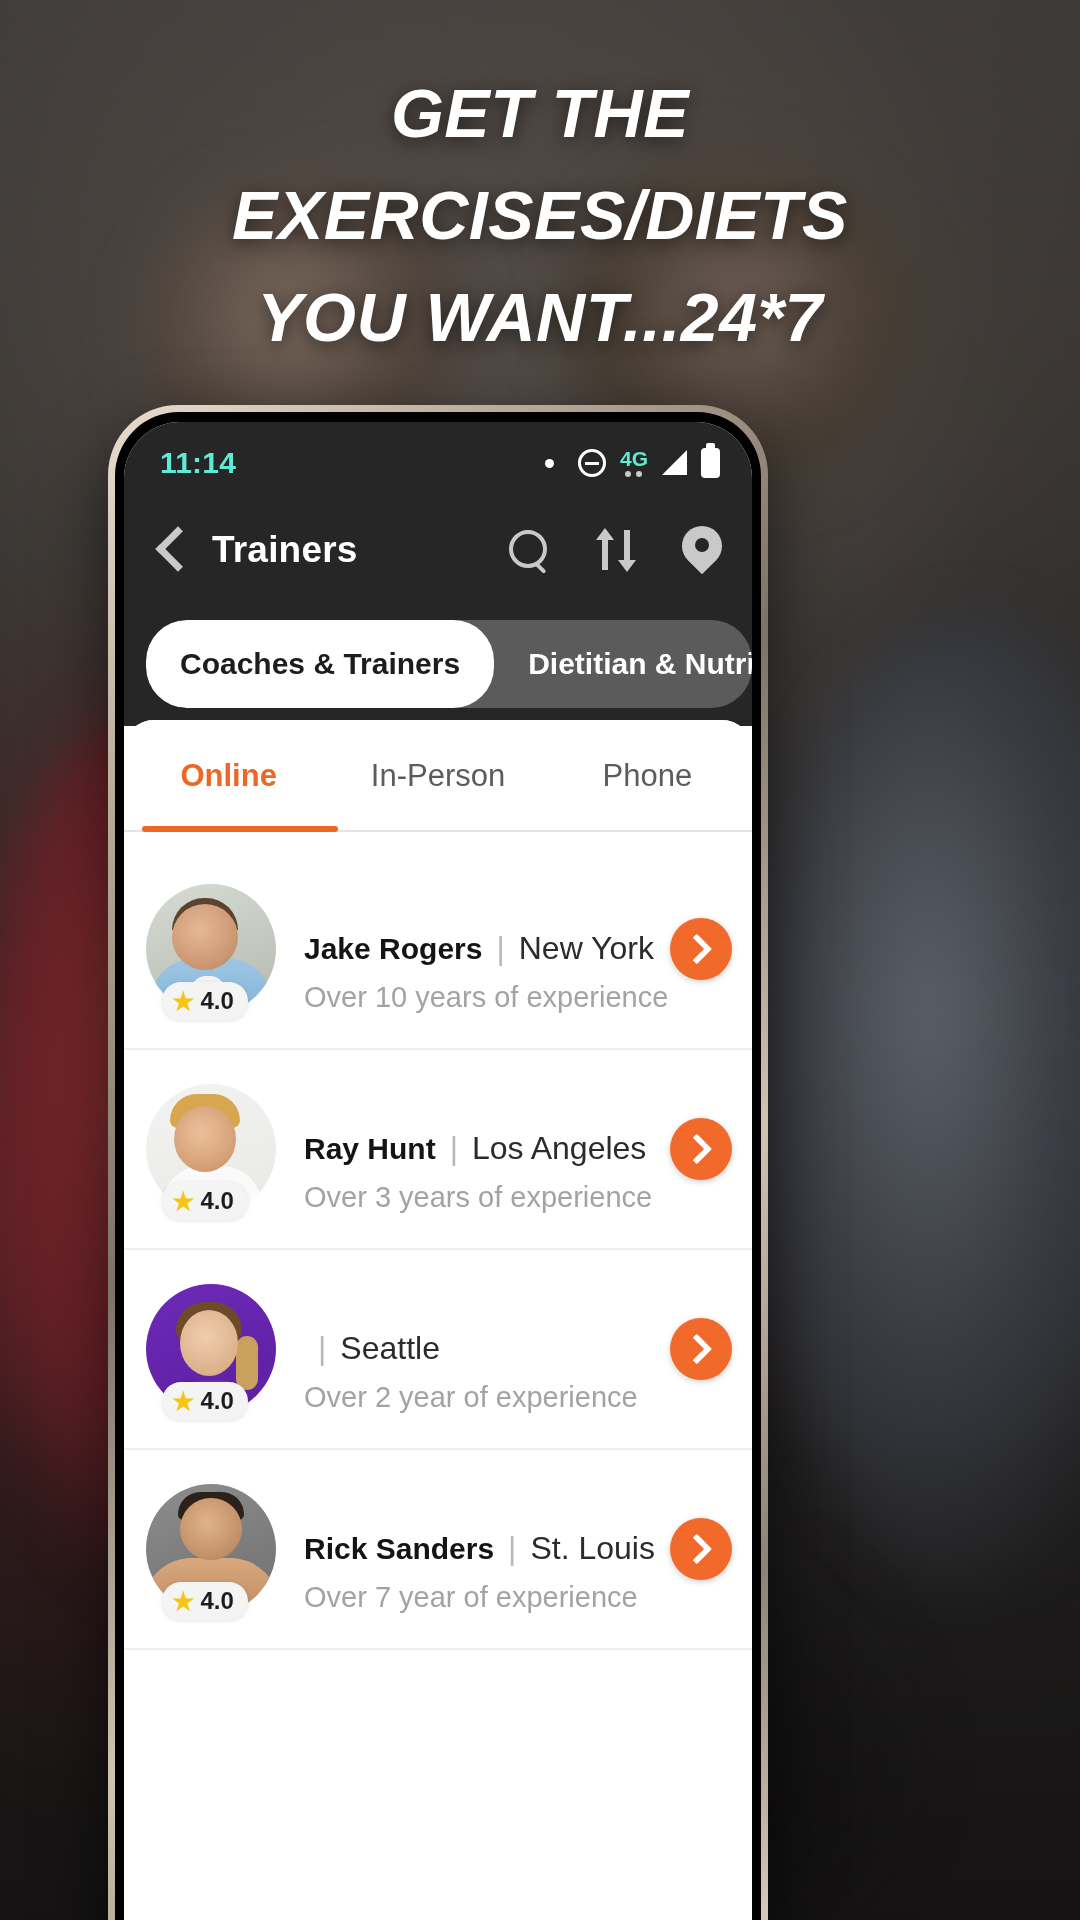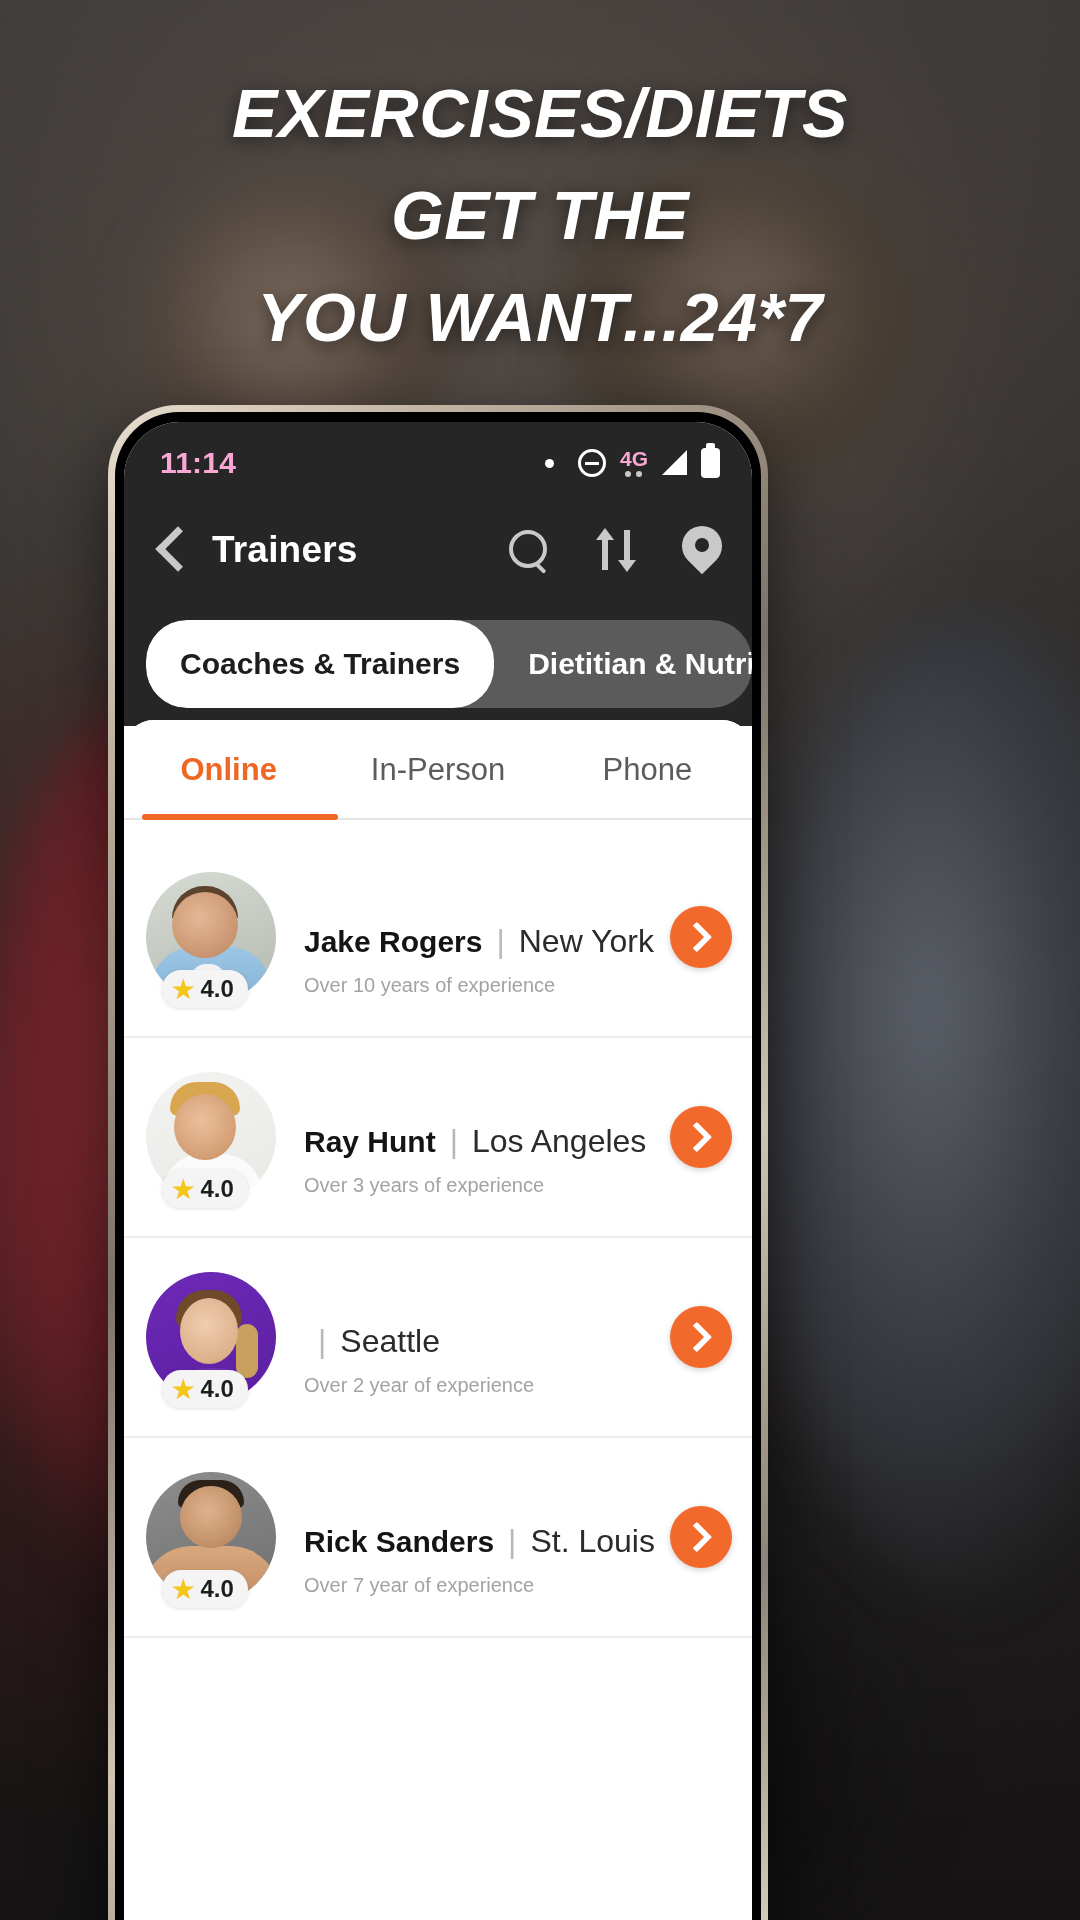--- a/index.html
+++ b/index.html
@@ -77,21 +77,21 @@
     overflow: hidden;
     position: relative;
   }
 
   
   .statusbar {
     height: 72px;
     background: #262626;
     display: flex; align-items: center;
     padding: 10px 32px 0 36px;
-    color: #f9a8d4;
+    color: #5eead4;
   }
   .sb-time { font-size: 30px; font-weight: 700; letter-spacing: 0.2px; }
   .sb-right { margin-left: auto; display: flex; align-items: center; gap: 14px; }
   .sb-dot { width: 9px; height: 9px; border-radius: 50%; background: #fff; margin-right: 10px; }
   .sb-dnd {
     width: 28px; height: 28px; border: 3px solid #fff; border-radius: 50%;
     display: flex; align-items: center; justify-content: center;
   }
   .sb-dnd i { display: block; width: 14px; height: 3px; background: #fff; }
   .sb-4g { position: relative; display: flex; flex-direction: column; align-items: center; }
@@ -195,21 +195,21 @@
     background: #ffffff;
     border-radius: 30px 30px 0 0;
     margin-top: -6px;
     height: calc(100% - 72px - 112px - 114px + 6px);
     overflow: hidden;
     position: relative;
   }
 
   .subtabs {
     display: flex; align-items: center;
-    height: 100px;
+    height: 112px;
     background: #fff;
     position: relative;
   }
   .subtab {
     flex: 1; text-align: center;
     font-size: 31px;
     color: #5c5c5c;
   }
   .subtab.active { color: #ee6724; font-weight: 700; }
   .subtab-rule {
@@ -256,21 +256,21 @@
     box-shadow: 0 1px 4px rgba(0,0,0,0.12);
   }
   .star {
     color: #f5c518; font-size: 25px; line-height: 25px;
   }
   .coach-info { flex: 1 1 auto; padding-left: 28px; min-width: 0; }
   .coach-head { display: flex; align-items: baseline; white-space: nowrap; }
   .coach-name { font-size: 30px; font-weight: 700; color: #141414; }
   .coach-sep { color: #b9b9b9; margin: 0 14px; font-size: 32px; font-weight: 300; }
   .coach-city { font-size: 32px; color: #2b2b2b; margin-top: 45px; }
-  .coach-exp { margin-top: 14px; font-size: 20px; color: #a3a3a3; }
+  .coach-exp { margin-top: 14px; font-size: 29px; color: #a3a3a3; }
   .go-btn {
     width: 62px; height: 62px; flex: 0 0 auto;
     border-radius: 50%; background: #f2692c;
     display: flex; align-items: center; justify-content: center;
     box-shadow: 0 2px 6px rgba(0,0,0,0.18);
   }
   .go-btn::before {
     content: ""; width: 16px; height: 16px;
     border-top: 6px solid #fff; border-right: 6px solid #fff;
     transform: rotate(45deg) translate(-3px, 3px);
@@ -314,22 +314,22 @@
   <div class="bg"></div>
   <div class="bg-figures">
     <div class="fig fig-head-l"></div>
     <div class="fig fig-head-r"></div>
     <div class="fig fig-body-l"></div>
     <div class="fig fig-body-r"></div>
     <div class="fig fig-dark-bottom"></div>
   </div>
 
   <div class="headline">
+    <span class="hl-line">GET THE</span>
     <span class="hl-line">EXERCISES/DIETS</span>
-    <span class="hl-line">GET THE</span>
     <span class="hl-line">YOU WANT...24*7</span>
   </div>
 
   <div class="phone">
     <div class="phone-inner">
       <div class="screen">
 
         <div class="statusbar">
           <div class="sb-time">11:14</div>
           <div class="sb-right">

